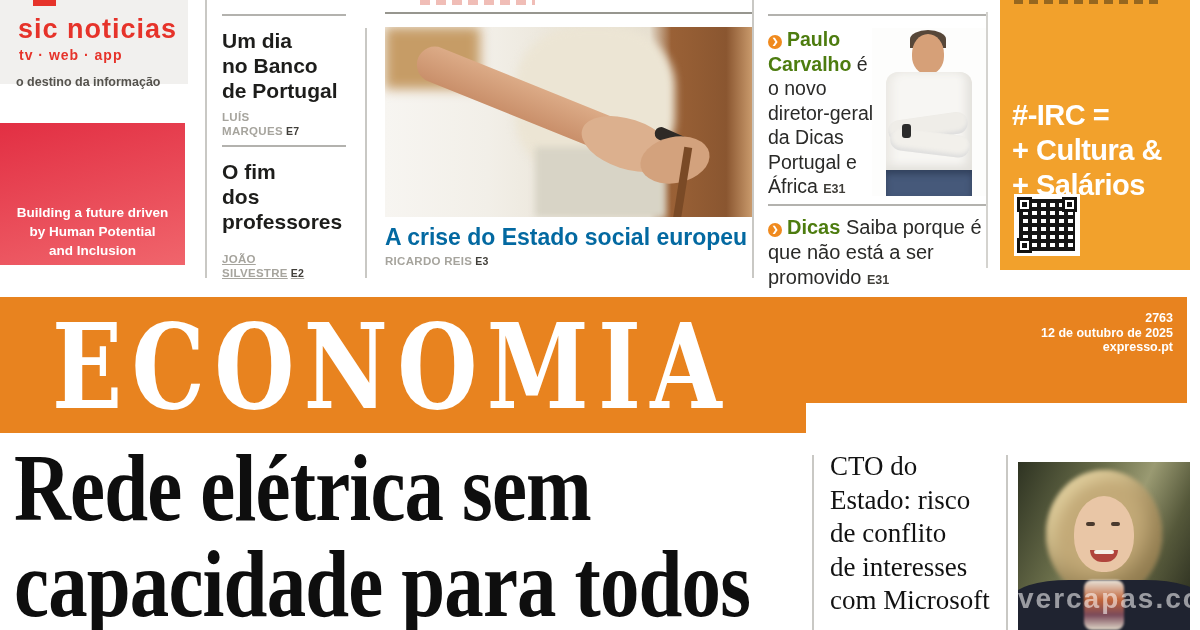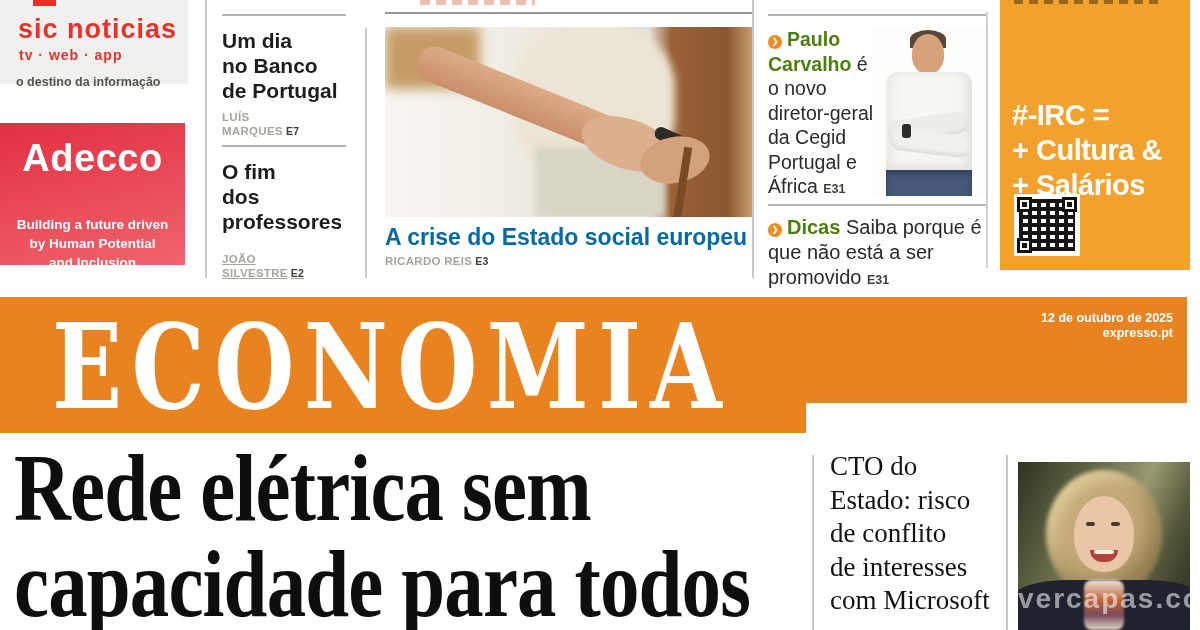--- a/index.html
+++ b/index.html
@@ -10,21 +10,21 @@
 
   
   .sic-panel{left:0;top:0;width:188px;height:84px;background:#f1f0ee;}
   .sic-cut{left:33px;top:0;width:23px;height:6px;background:#e6332a;}
   .sic-logo{left:18px;top:14px;font-size:27px;font-weight:bold;color:#e6332a;letter-spacing:1px;}
   .sic-platforms{left:19px;top:47px;font-size:14px;font-weight:bold;color:#e6332a;letter-spacing:1px;}
   .sic-tagline{left:16px;top:75px;font-size:12.5px;font-weight:bold;color:#55534e;}
   .adecco{left:0;top:123px;width:185px;height:142px;background:linear-gradient(165deg,#e22f43,#f0656c);
           color:#fff;text-align:center;}
   .adecco-brand{left:0;top:14px;width:185px;font-size:38px;font-weight:bold;letter-spacing:.5px;}
-  .adecco-tag{left:6px;top:92px;width:173px;font-size:13.5px;line-height:19px;font-weight:bold;}
+  .adecco-tag{left:6px;top:80px;width:173px;font-size:13.5px;line-height:19px;font-weight:bold;}
 
   
   .vline{width:2px;background:#c9c8c4;}
   .hline{height:2px;background:#b3b2ae;}
 
   
   .c2-title{width:130px;font-size:21px;line-height:25px;font-weight:bold;color:#1d1d1b;}
   .byline{font-size:11.5px;line-height:14px;font-weight:bold;color:#a6a49d;letter-spacing:.3px;width:100px;}
   .byline .pageref{color:#403e39;font-size:10.5px;margin-left:3px;}
 
@@ -111,21 +111,20 @@
 <div id="page">
 
   <div class="abs sic-panel">
     <div class="abs sic-cut"></div>
     <div class="abs sic-logo">sic noticias</div>
     <div class="abs sic-platforms">tv · web · app</div>
     <div class="abs sic-tagline">o destino da informação</div>
   </div>
 
   <div class="abs adecco">
-    <div class="abs adecco-brand">Adecco</div>
     <div class="abs adecco-tag pre">Building a future driven
 by Human Potential
 and Inclusion</div>
   </div>
 
   <div class="abs vline" style="left:205px;top:0;height:278px;"></div>
   <div class="abs vline" style="left:365px;top:28px;height:250px;"></div>
   <div class="abs vline" style="left:752px;top:0;height:278px;"></div>
   <div class="abs vline" style="left:986px;top:12px;height:256px;background:#d4d3cf;"></div>
 
@@ -156,21 +155,21 @@
     <div class="abs cp-hand2"></div>
     <div class="abs cp-cane"></div>
   </div>
   <div class="abs center-caption">A crise do Estado social europeu</div>
   <div class="abs byline center-byline">
     <span>RICARDO REIS</span><span class="pageref">E3</span>
   </div>
 
   <div class="abs hline" style="left:768px;top:14px;width:218px;"></div>
   <div class="abs rc-story" style="left:768px;top:27px;width:112px;">
-    <span class="bullet">❯</span><span class="rc-lead">Paulo Carvalho</span><span> é o novo diretor-geral da Cegid Portugal e África </span><span class="rc-page">E31</span>
+    <span class="bullet">❯</span><span class="rc-lead">Paulo Carvalho</span><span> é o novo diretor-geral da Dicas Portugal e África </span><span class="rc-page">E31</span>
   </div>
   <div class="abs paulo-photo">
     <div class="abs pp-hair"></div>
     <div class="abs pp-head"></div>
     <div class="abs pp-shirt"></div>
     <div class="abs pp-arm1"></div>
     <div class="abs pp-arm2"></div>
     <div class="abs pp-watch"></div>
     <div class="abs pp-jeans"></div>
   </div>
@@ -190,20 +189,21 @@
       <div class="qr-finder" style="right:3px;top:3px;"></div>
       <div class="qr-finder" style="left:3px;bottom:3px;"></div>
     </div>
   </div>
 
   <div class="abs bandA"></div>
   <div class="abs bandB"></div>
   <div class="abs economia">ECONOMIA</div>
   <div class="abs brand-block">
     <div class="brand-meta">
+      <div>2763</div>
       <div>12 de outubro de 2025</div>
       <div>expresso.pt</div>
     </div>
   </div>
 
   <div class="abs headline pre">Rede elétrica sem
 capacidade para todos</div>
   <div class="abs vline" style="left:812px;top:455px;height:175px;"></div>
   <div class="abs cto pre">CTO do
 Estado: risco

